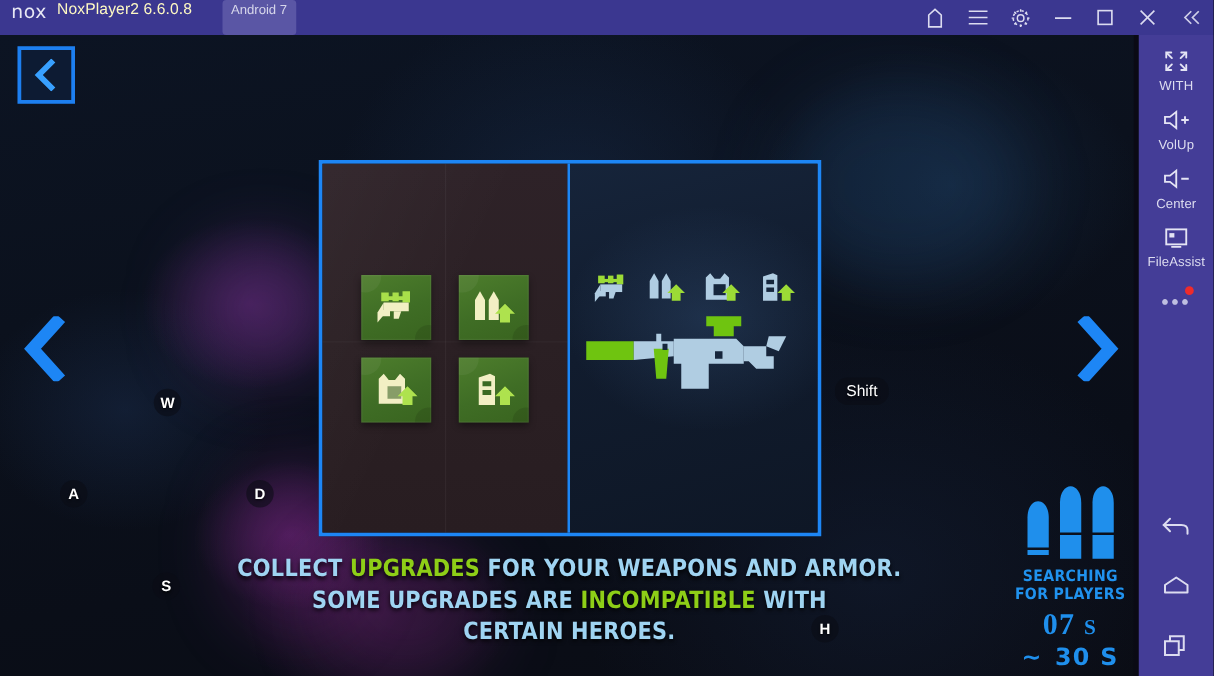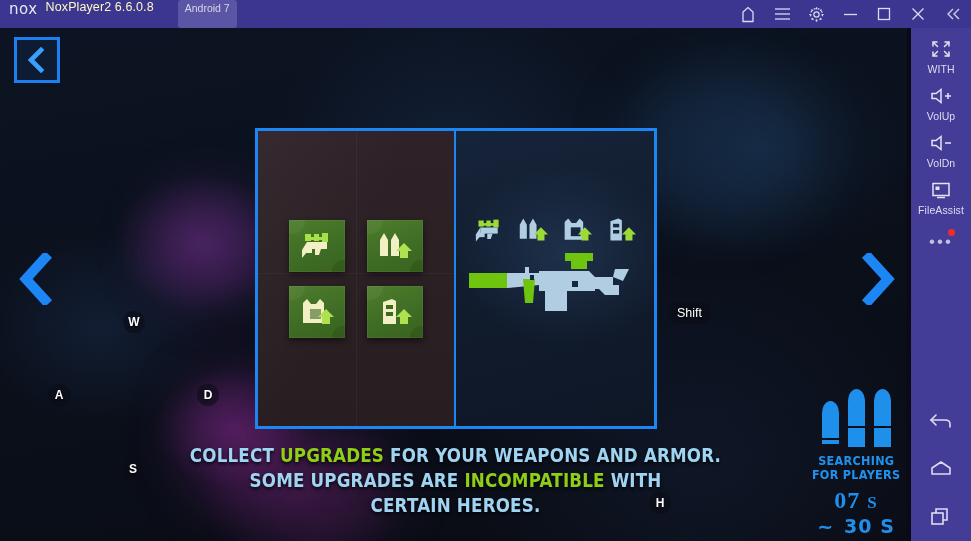--- a/index.html
+++ b/index.html
@@ -552,21 +552,21 @@
       <div class="lb">VolUp</div>
     </div>
 
     <div class="sb-item">
       <div class="ic">
         <svg width="24" height="18" viewBox="0 0 24 18" fill="none" stroke="#e4e4f4" stroke-width="1.5">
           <path d="M3 6.5 L7 6.5 L12 2.5 L12 15.5 L7 11.5 L3 11.5 Z"></path>
           <line x1="16" y1="9" x2="22" y2="9"></line>
         </svg>
       </div>
-      <div class="lb">VolDn</div>
+      <div class="lb">Center</div>
     </div>
 
     <div class="sb-item">
       <div class="ic">
         <svg width="22" height="18" viewBox="0 0 22 18" fill="none" stroke="#e4e4f4" stroke-width="1.5">
           <rect x="3" y="2.5" width="16" height="12"></rect>
           <rect x="5.5" y="5.5" width="4" height="3.5" fill="#e4e4f4" stroke="none"></rect>
           <line x1="7" y1="16.5" x2="15" y2="16.5"></line>
         </svg>
       </div>

